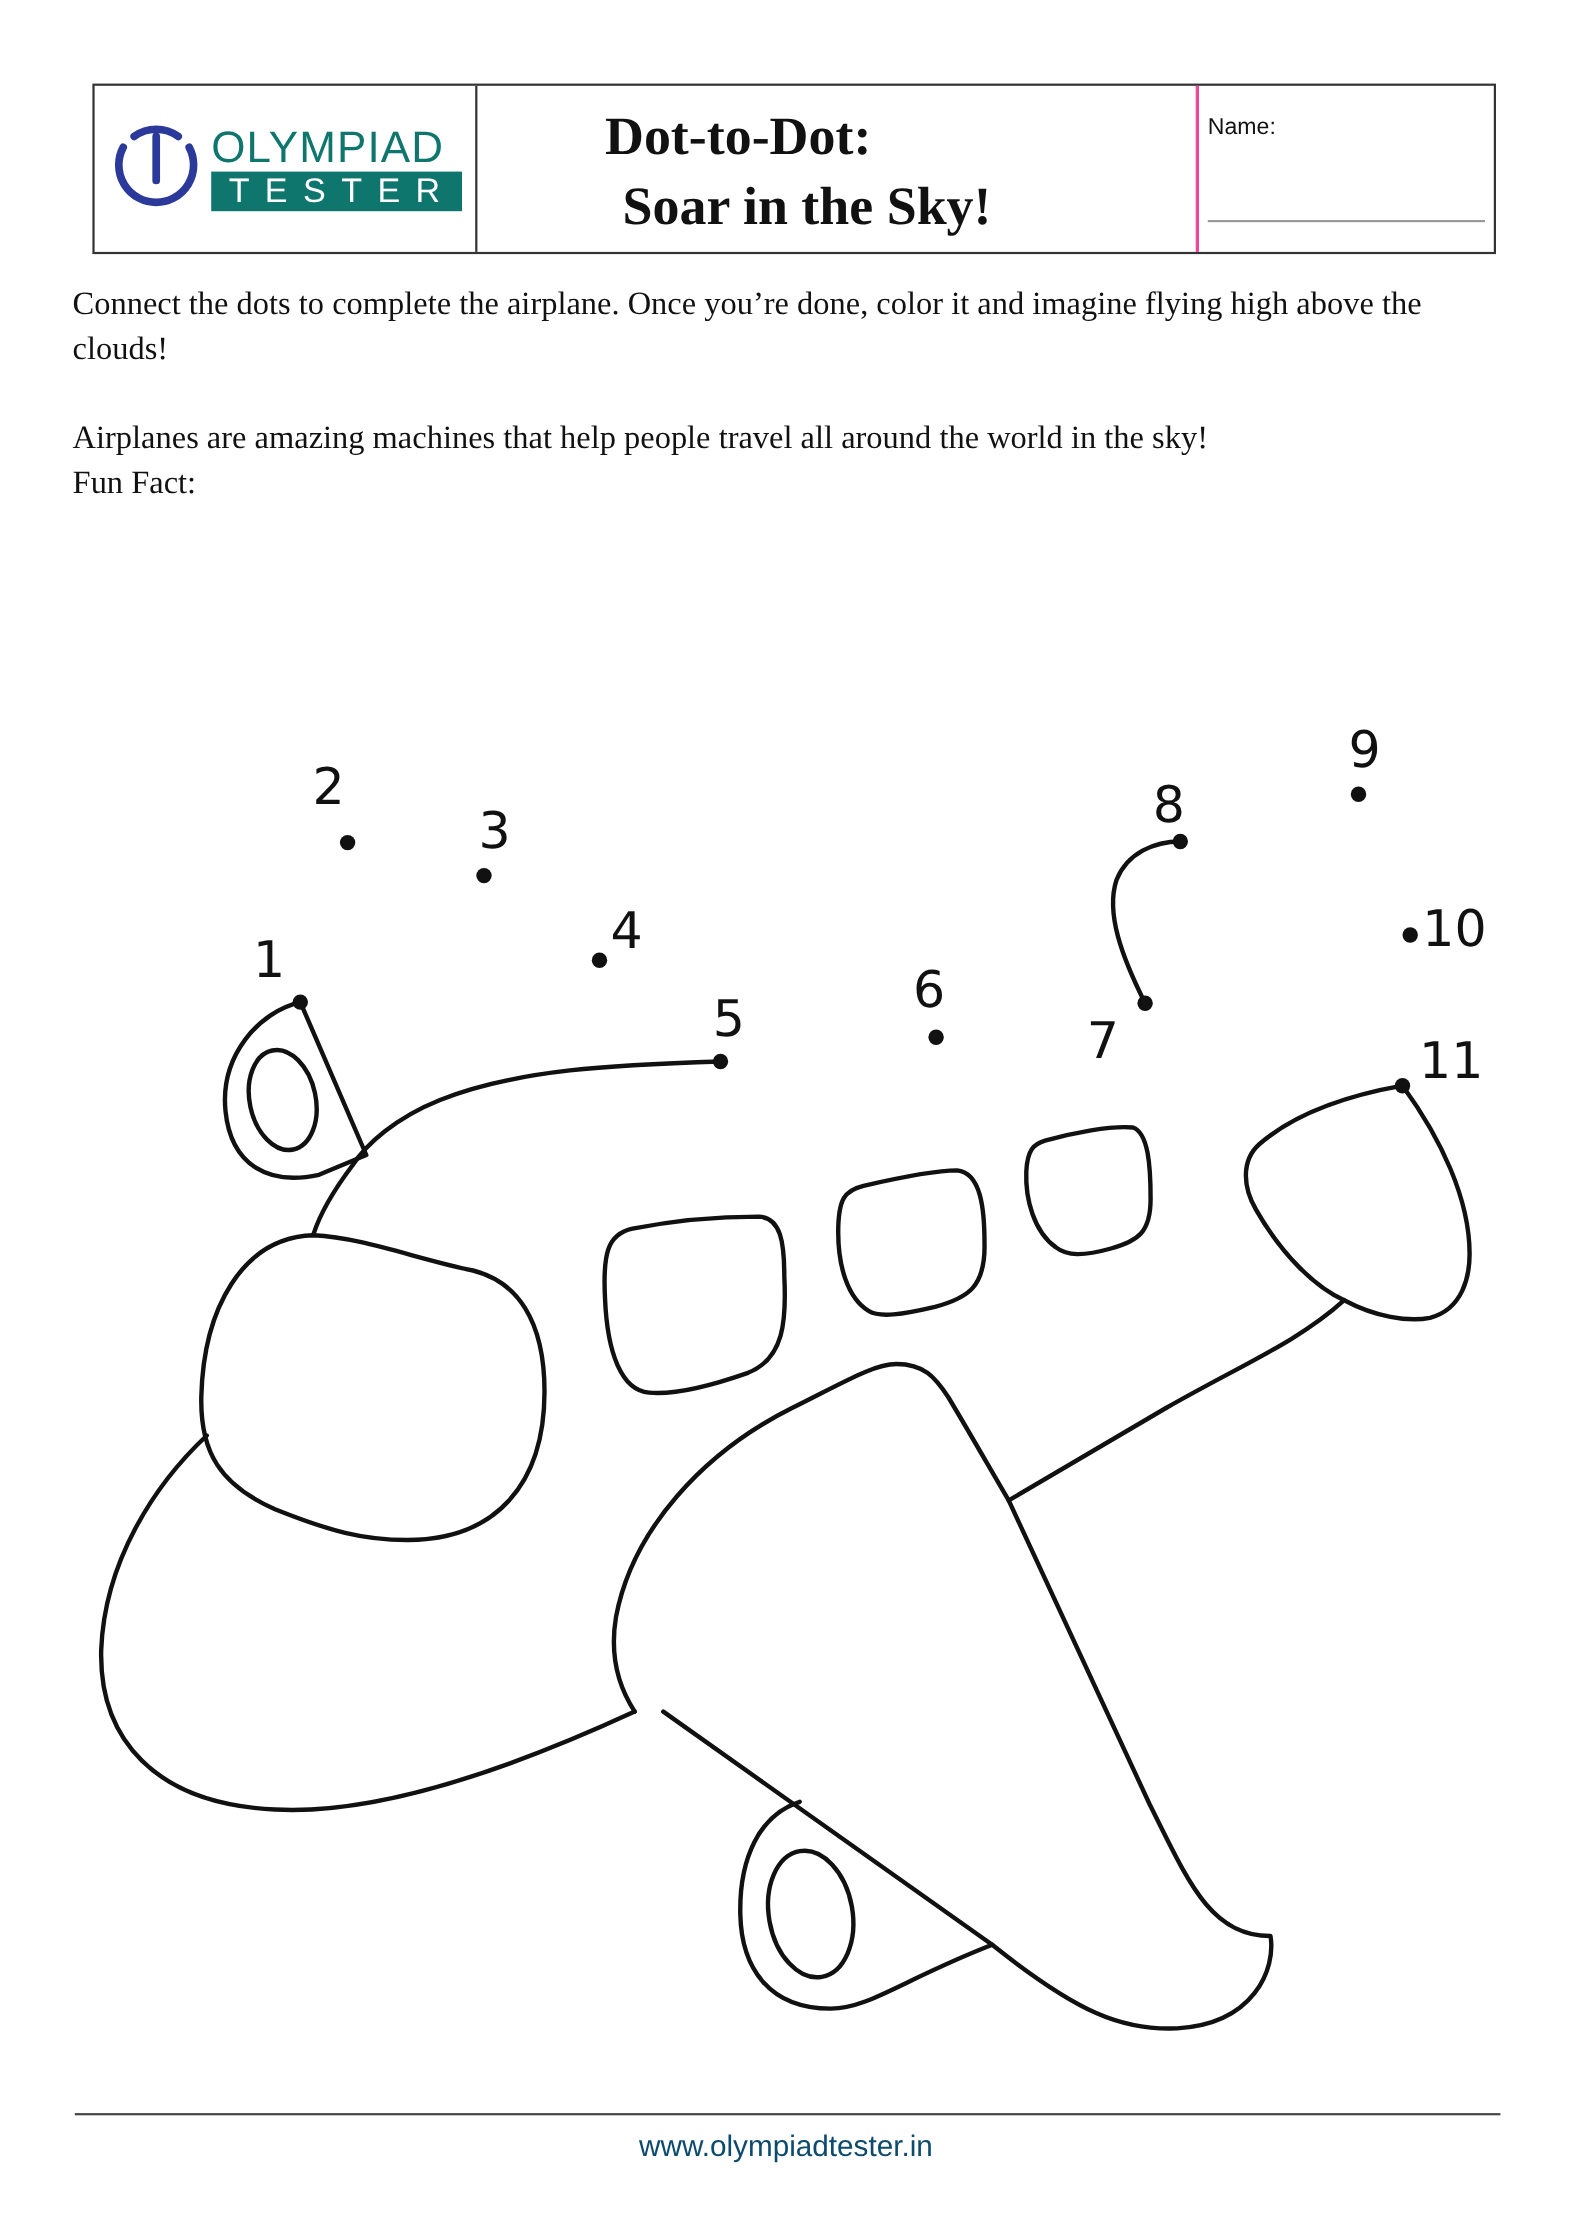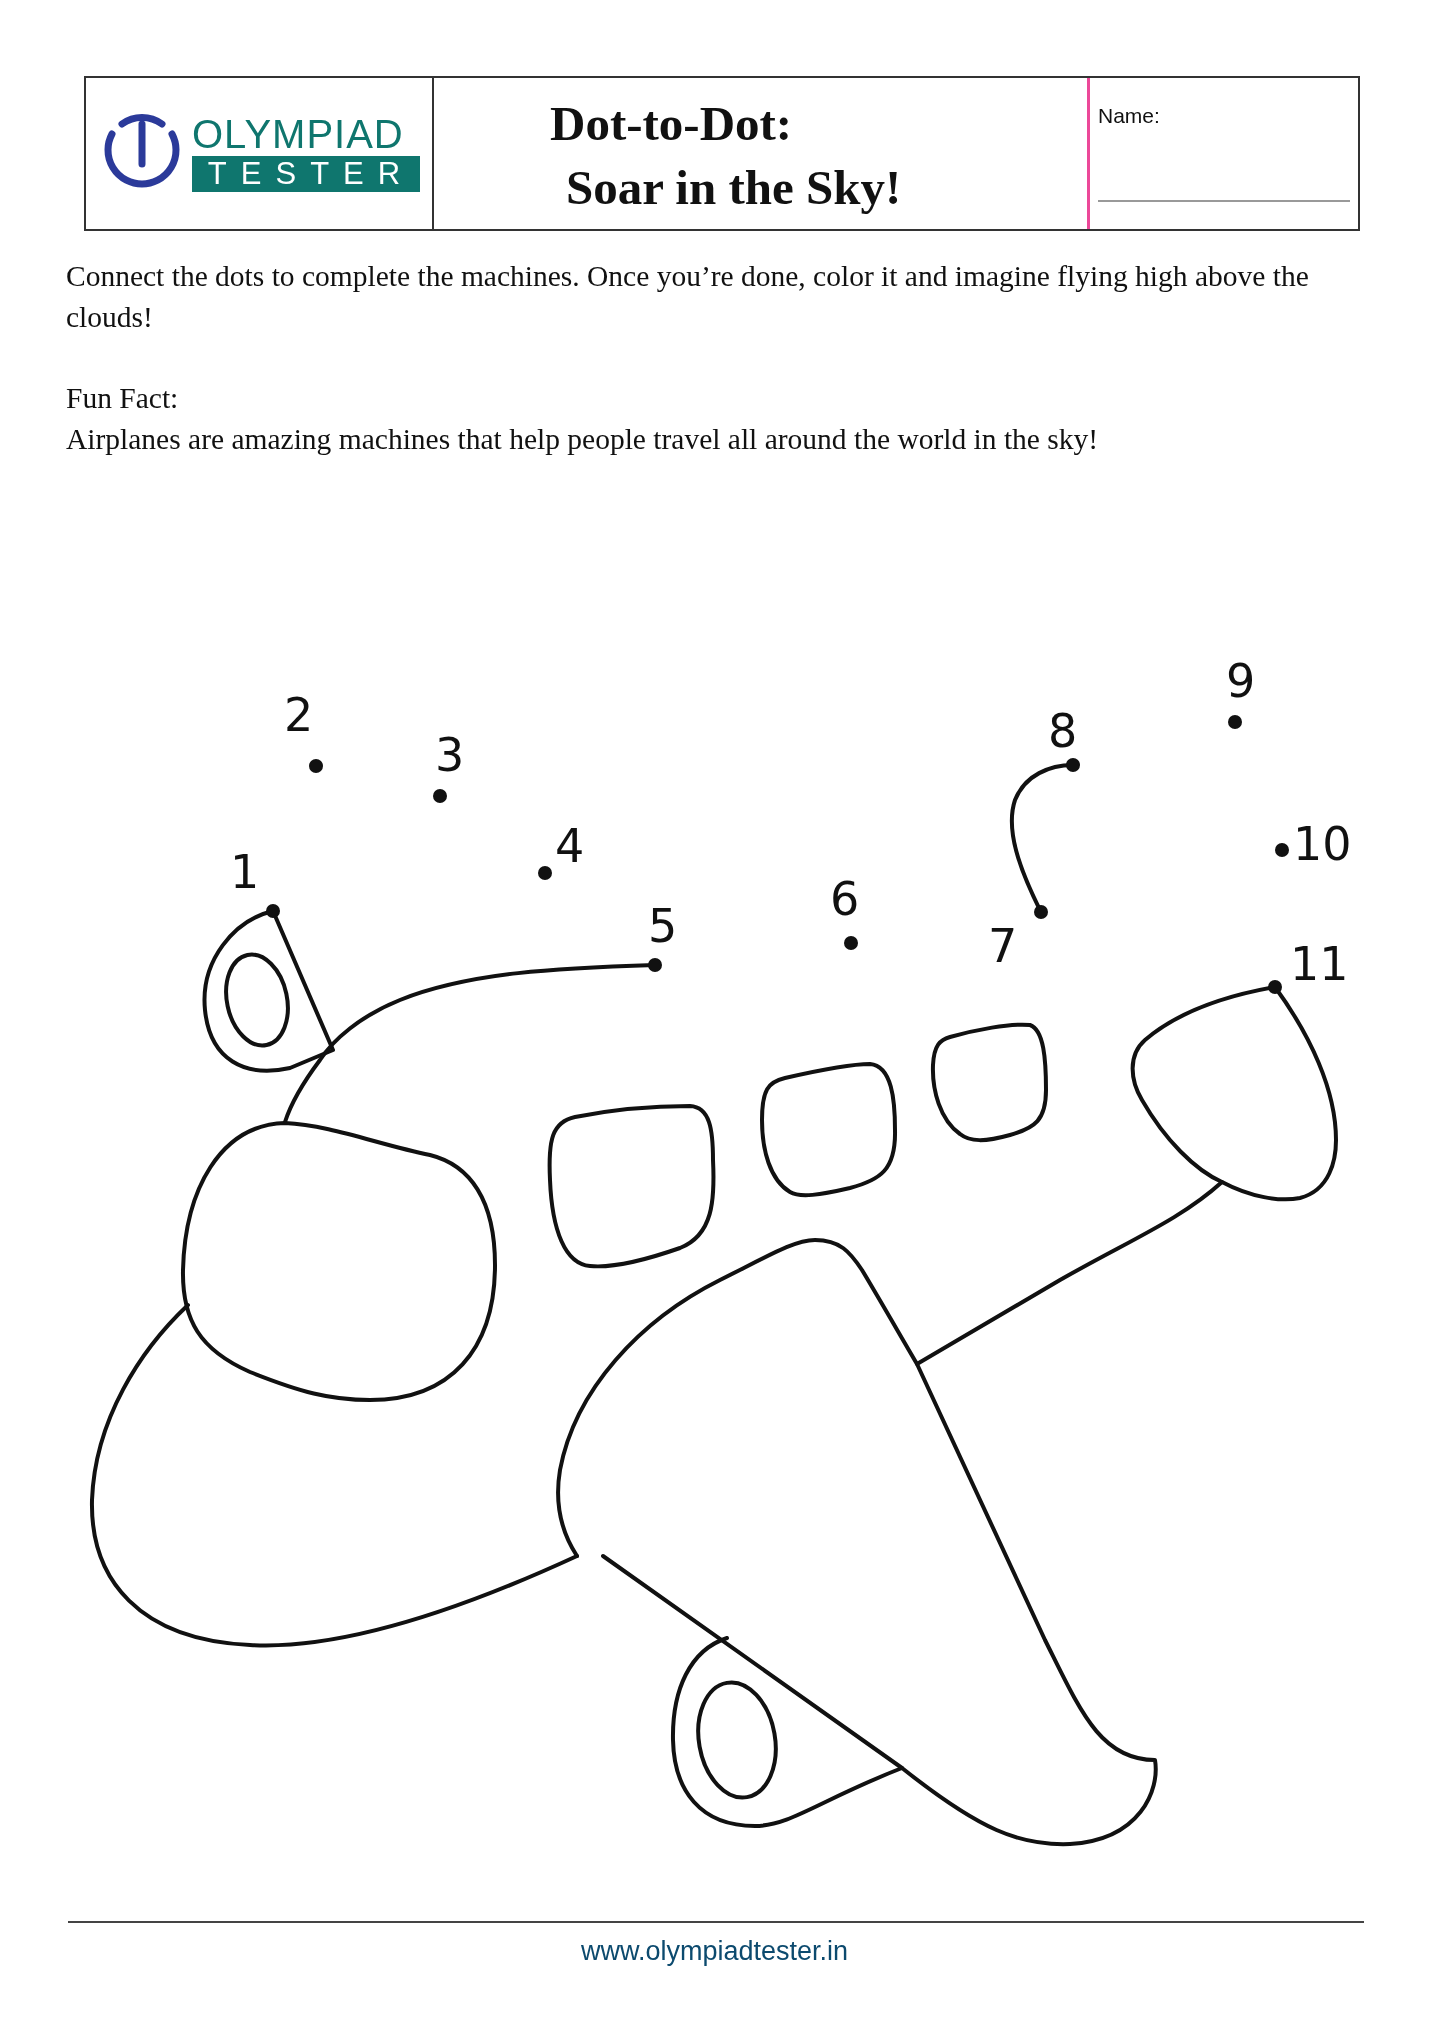--- a/index.html
+++ b/index.html
@@ -52,24 +52,24 @@
     <div class="title-line l1">Dot-to-Dot:</div>
     <div class="title-line l2">Soar in the Sky!</div>
   </div>
   <div class="cell-name">
     <div class="name-label">Name:</div>
     <div class="name-line"></div>
   </div>
 </div>
 
 <div class="instructions">
-  <p>Connect the dots to complete the machines. Once you’re done, color it and imagine flying high above the clouds!</p>
+  <p>Connect the dots to complete the airplane. Once you’re done, color it and imagine flying high above the clouds!</p>
   <div class="gap"></div>
+  <p>Airplanes are amazing machines that help people travel all around the world in the sky!</p>
   <p>Fun Fact:</p>
-  <p>Airplanes are amazing machines that help people travel all around the world in the sky!</p>
 </div>
 
 <svg class="drawing" width="1445" height="2022" viewBox="0 0 1445 2022">
   <g fill="none" stroke="#111" stroke-width="4" stroke-linecap="round" stroke-linejoin="round">
 
     <path d="M 273 911 C 235 920 200 960 205 1010 C 210 1060 245 1078 290 1068 L 333 1050 L 273 911"></path>
     <ellipse cx="257" cy="1000" rx="30" ry="46" transform="rotate(-12 257 1000)"></ellipse>
 
     <path d="M 655 965 C 560 968 470 972 400 1000 C 360 1016 333 1040 320 1060 C 305 1080 292 1100 285 1122"></path>
 

